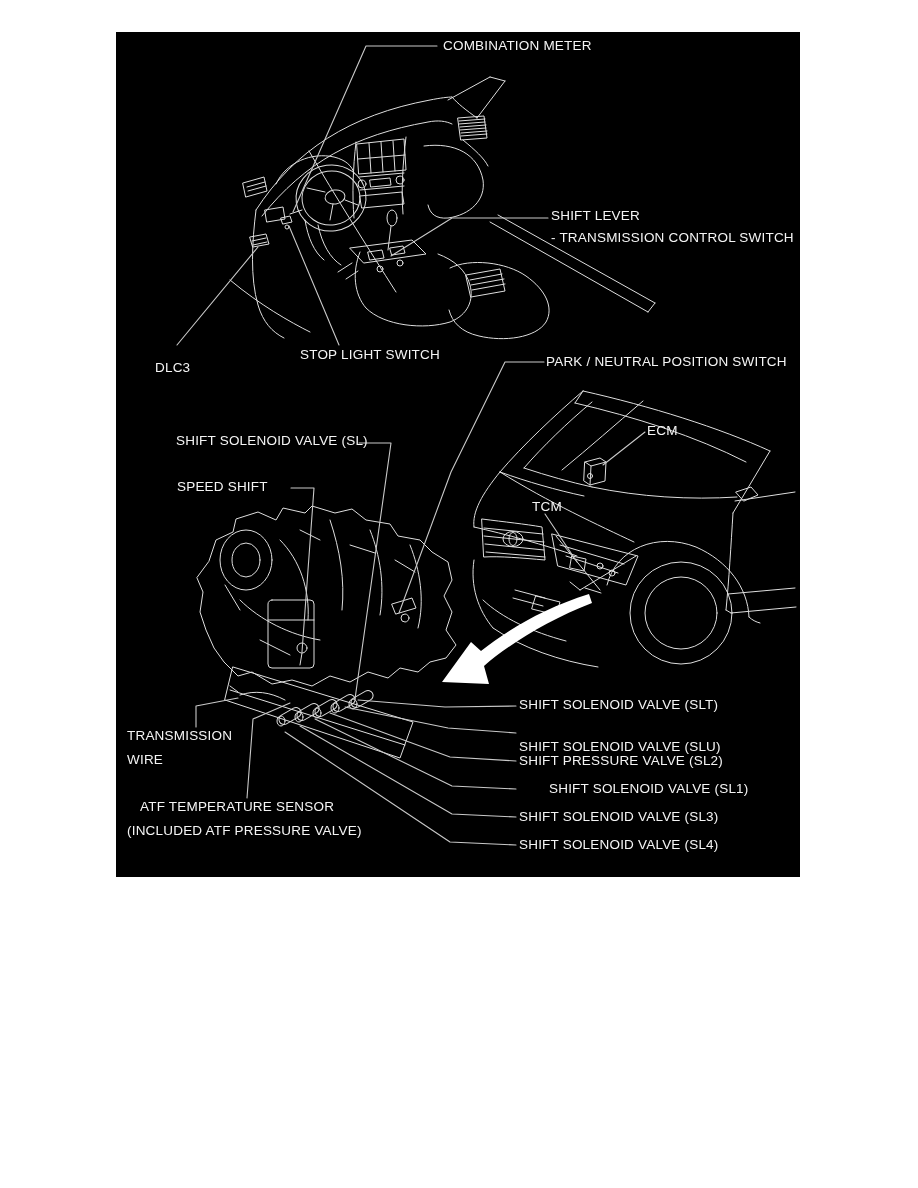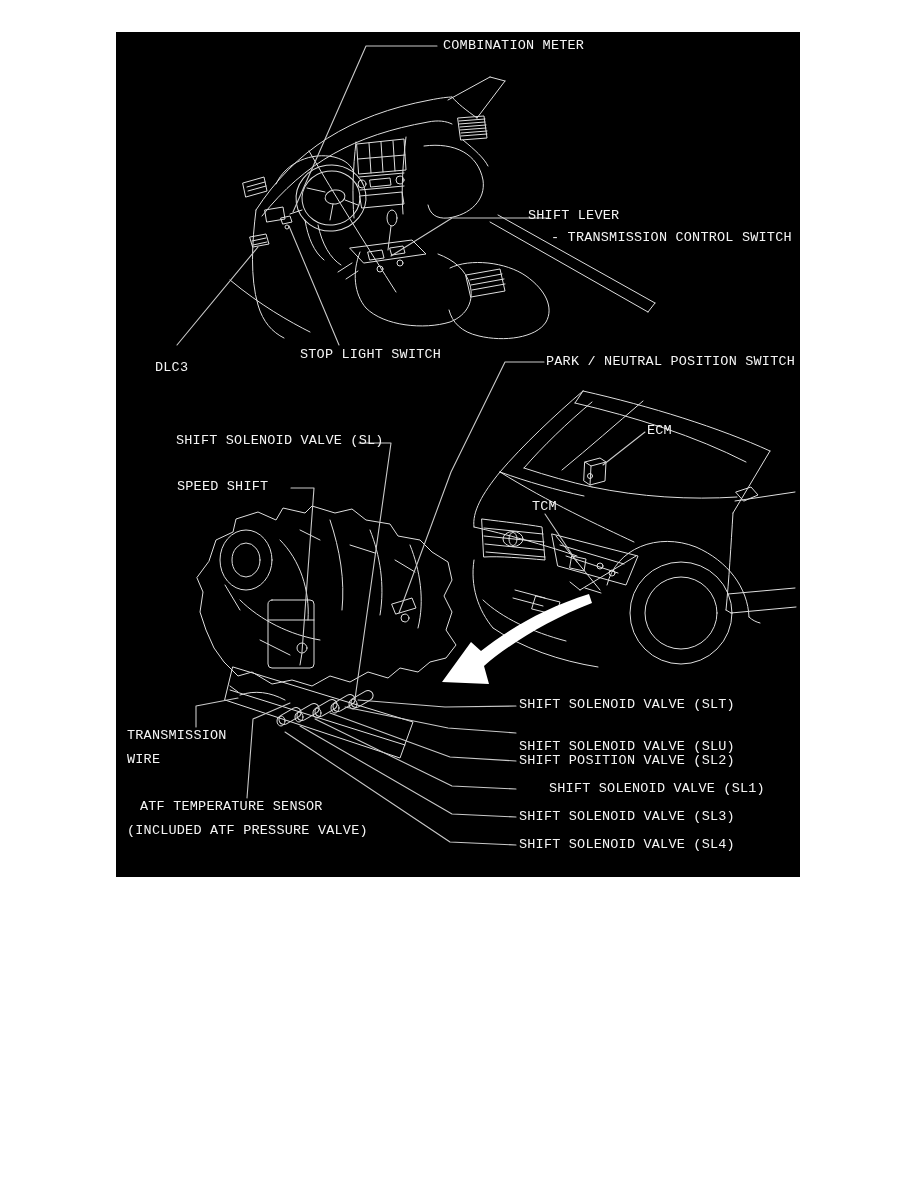--- a/index.html
+++ b/index.html
@@ -1,17 +1,17 @@
 <!DOCTYPE html>
 <html><head>
 <meta charset="utf-8">
 <style>
   html,body{margin:0;padding:0;background:#ffffff;}
   #page{position:relative;width:918px;height:1188px;background:#ffffff;overflow:hidden;
-        font-family:Liberation Mono, monospace;}
+        font-family:Liberation Sans, sans-serif;}
   #art{position:absolute;left:0;top:0;}
   .lbl{position:absolute;color:#f4f4f4;font-size:13.5px;line-height:14px;
        white-space:nowrap;letter-spacing:.2px;}
   .stroke{stroke:#dedede;fill:none;stroke-width:1;stroke-linecap:round;stroke-linejoin:round;}
   .leader{stroke:#c9c9c9;fill:none;stroke-width:1.1;stroke-linecap:round;stroke-linejoin:round;}
 </style>
 </head>
 <body>
 
 <div id="page">
@@ -182,33 +182,33 @@
       <polyline points="315,719 452,786 516,789"></polyline>
       <polyline points="300,726 452,814 516,817"></polyline>
       <polyline points="285,732 450,842 516,845"></polyline>
     </g>
 
     <path d="M589,594 C545,608 510,628 481,651 L471,642 L442,682 L489,684 L484,666
              C508,645 548,620 592,603 Z" fill="#ffffff" stroke="none"></path>
   </svg>
 
   <div class="lbl" style="left:443px;top:39px">COMBINATION METER</div>
-  <div class="lbl" style="left:528px;top:209px">SHIFT LEVER</div>
+  <div class="lbl" style="left:551px;top:209px">SHIFT LEVER</div>
   <div class="lbl" style="left:551px;top:231px">- TRANSMISSION CONTROL SWITCH</div>
   <div class="lbl" style="left:155px;top:361px">DLC3</div>
   <div class="lbl" style="left:300px;top:348px">STOP LIGHT SWITCH</div>
   <div class="lbl" style="left:546px;top:355px">PARK / NEUTRAL POSITION SWITCH</div>
   <div class="lbl" style="left:647px;top:424px">ECM</div>
   <div class="lbl" style="left:532px;top:500px">TCM</div>
   <div class="lbl" style="left:176px;top:434px">SHIFT SOLENOID VALVE (SL)</div>
   <div class="lbl" style="left:177px;top:480px">SPEED SHIFT</div>
   <div class="lbl" style="left:127px;top:729px">TRANSMISSION</div>
   <div class="lbl" style="left:127px;top:753px">WIRE</div>
   <div class="lbl" style="left:140px;top:800px">ATF TEMPERATURE SENSOR</div>
   <div class="lbl" style="left:127px;top:824px">(INCLUDED ATF PRESSURE VALVE)</div>
   <div class="lbl" style="left:519px;top:698px">SHIFT SOLENOID VALVE (SLT)</div>
   <div class="lbl" style="left:519px;top:740px">SHIFT SOLENOID VALVE (SLU)</div>
-  <div class="lbl" style="left:519px;top:754px">SHIFT POSITION VALVE (SL2)</div>
+  <div class="lbl" style="left:519px;top:754px">SHIFT PRESSURE VALVE (SL2)</div>
   <div class="lbl" style="left:549px;top:782px">SHIFT SOLENOID VALVE (SL1)</div>
   <div class="lbl" style="left:519px;top:810px">SHIFT SOLENOID VALVE (SL3)</div>
   <div class="lbl" style="left:519px;top:838px">SHIFT SOLENOID VALVE (SL4)</div>
 
 </div>
 
 </body></html>

